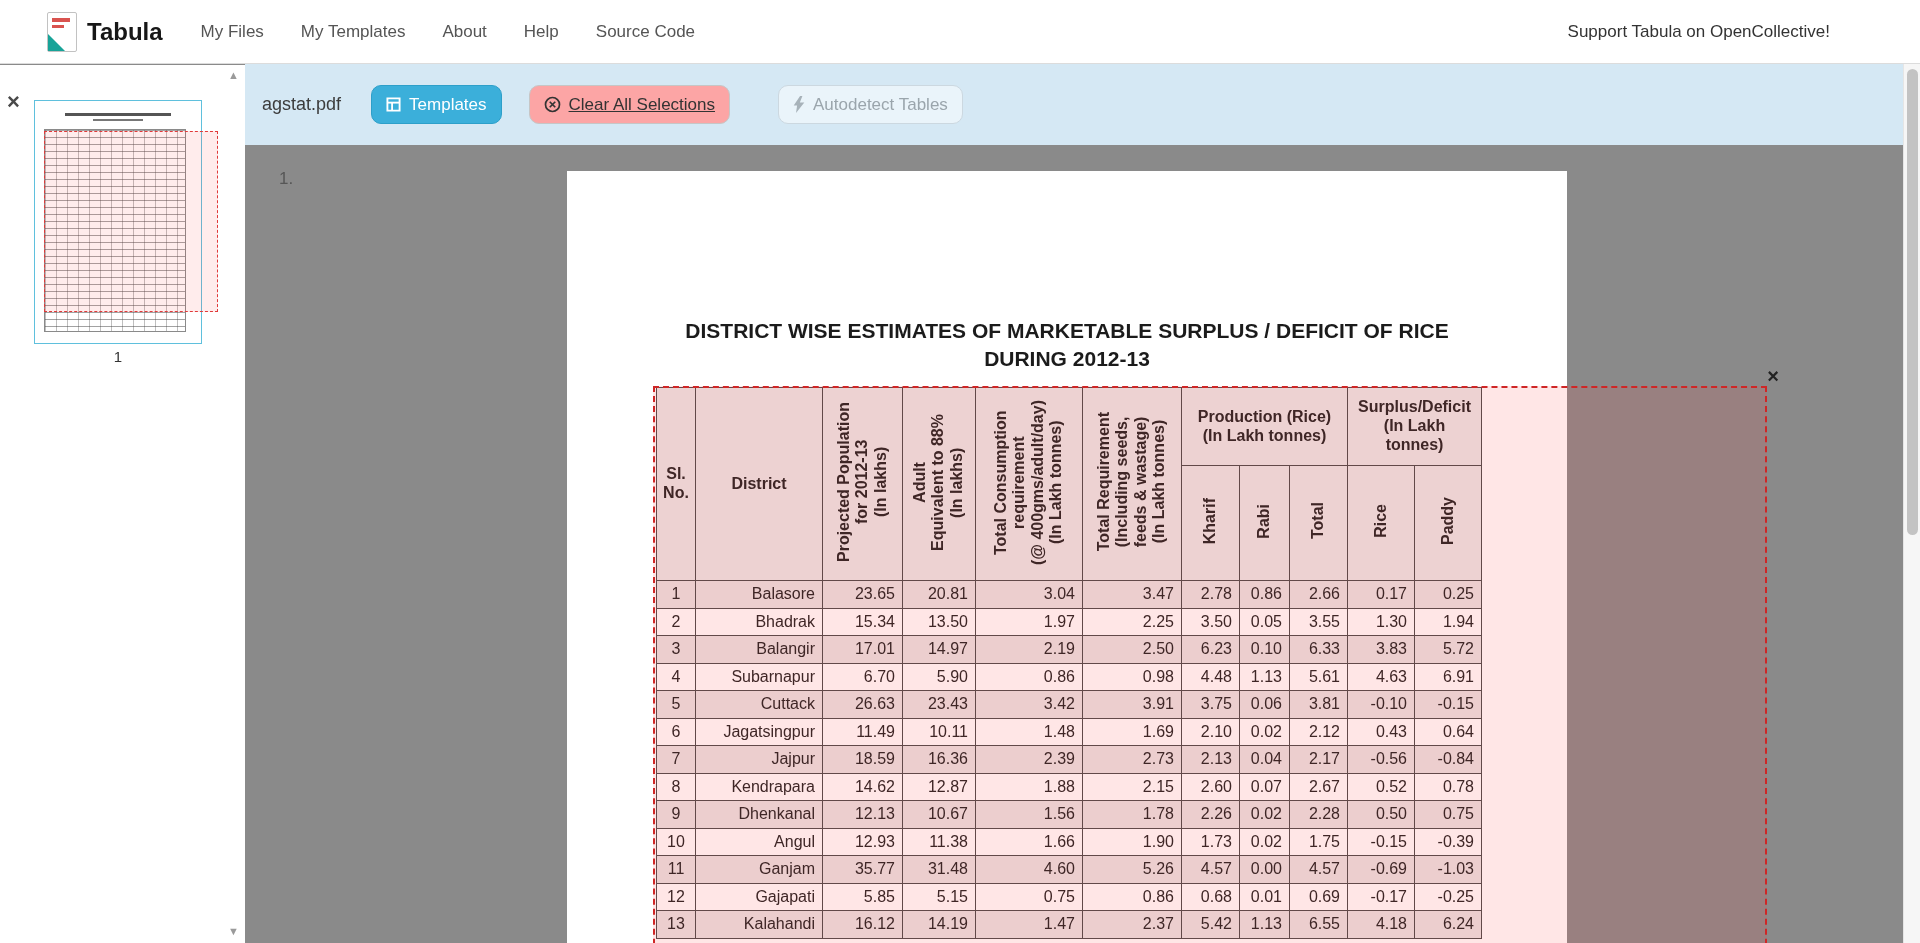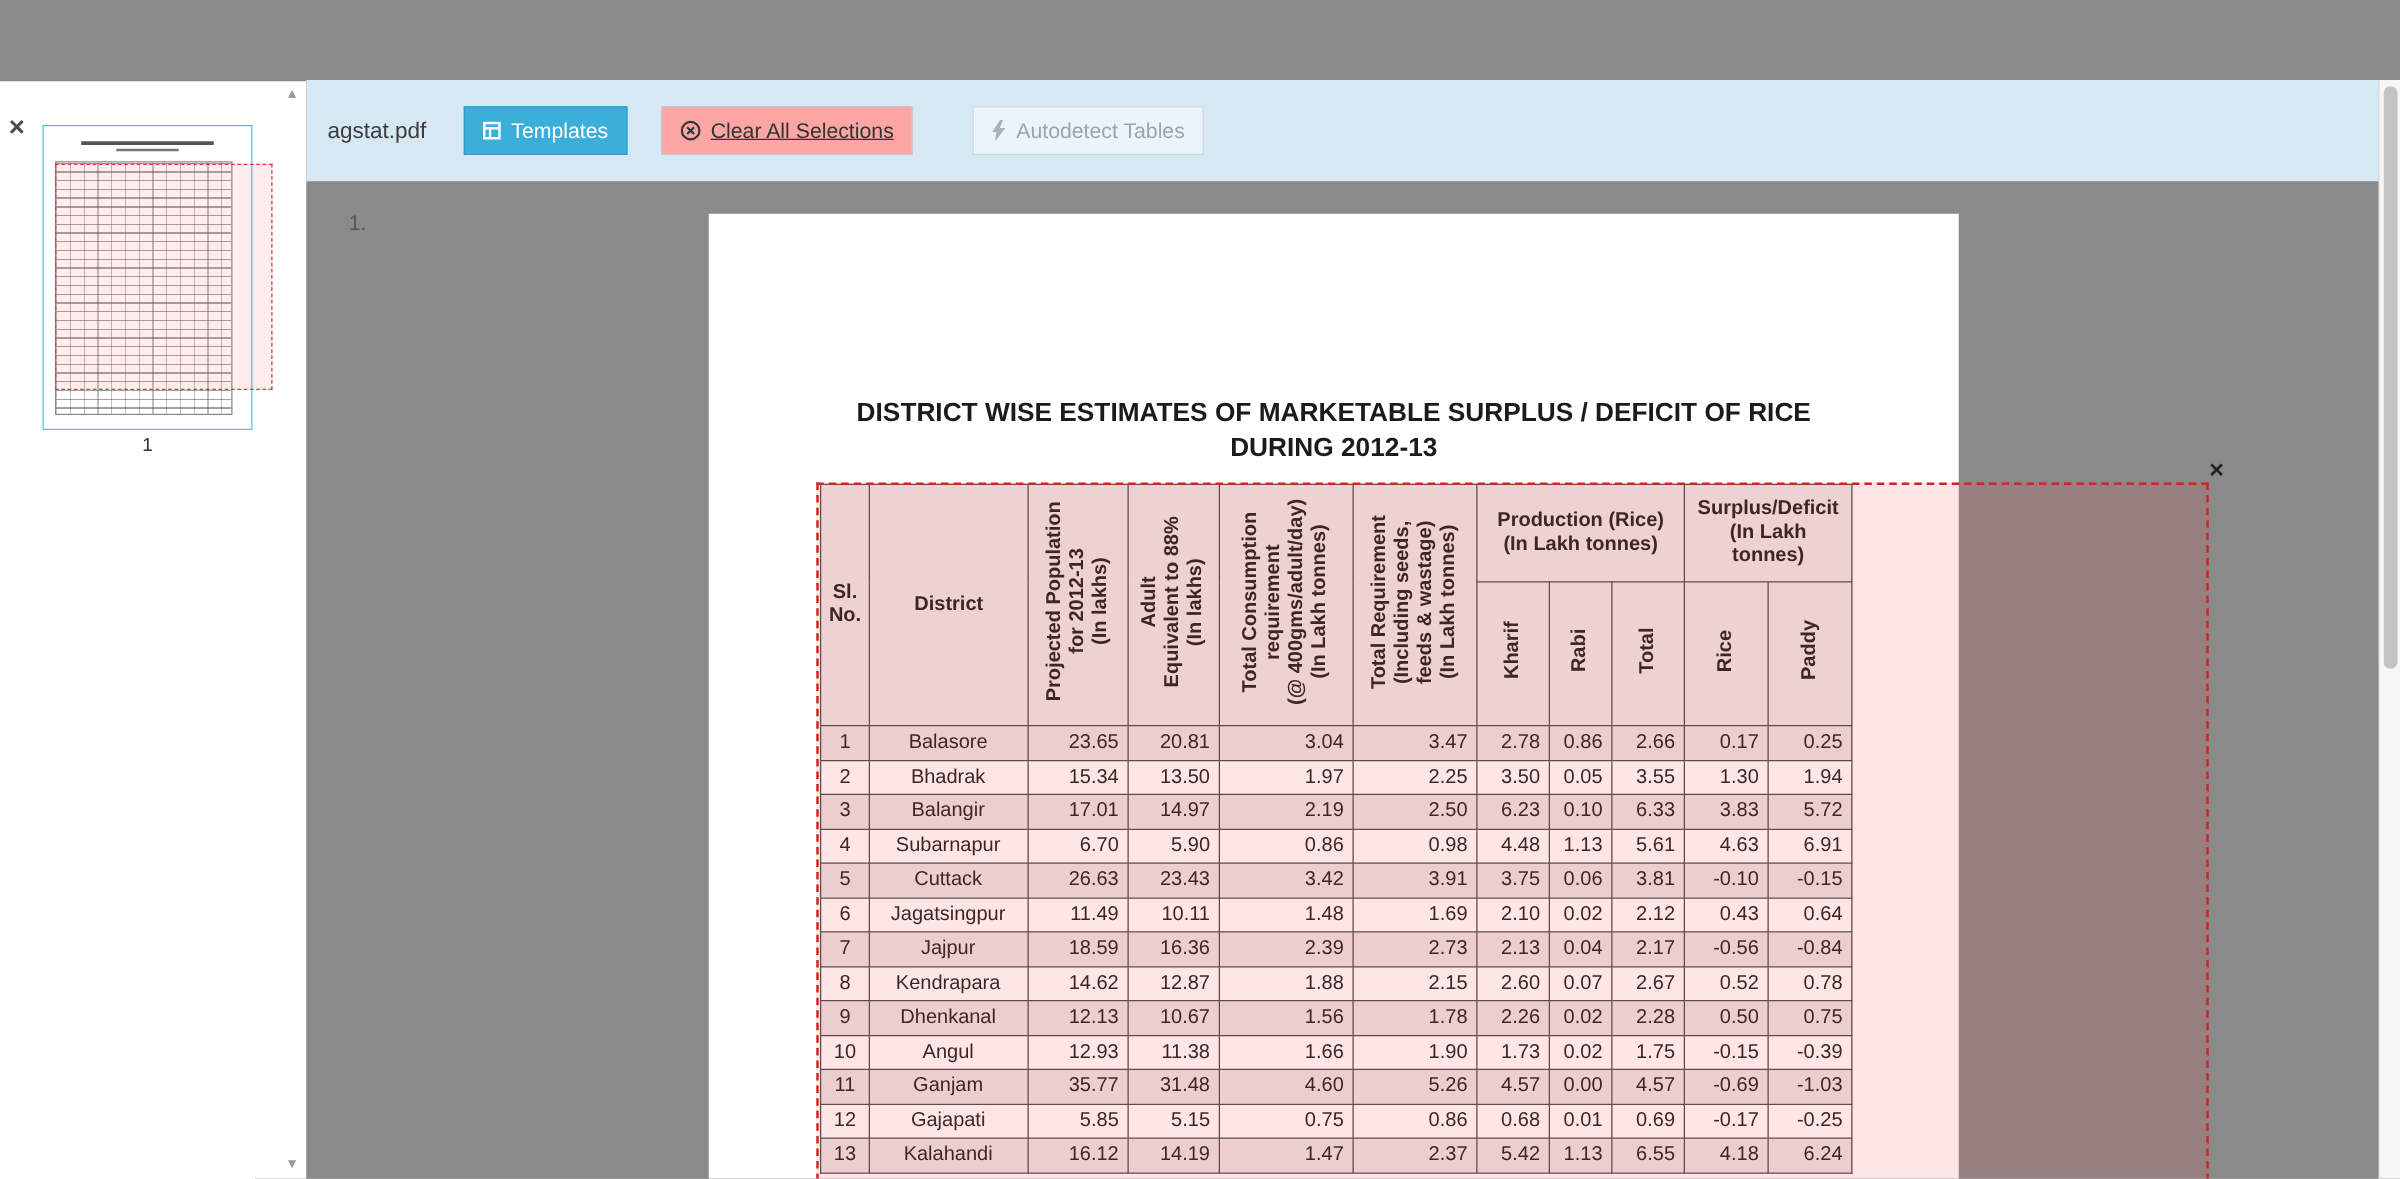--- a/index.html
+++ b/index.html
@@ -19,21 +19,21 @@
   .brand { font-size:24px; font-weight:bold; color:#171717; }
   .nav-links { display:flex; gap:37px; margin-left:38px; }
   .nav-link { font-size:17px; color:#555; cursor:pointer; text-decoration:none; }
   .support { margin-left:auto; margin-right:90px; font-size:17px; color:#333; cursor:pointer; }
 
   
   .toolbar { position:absolute; left:245px; top:64px; right:17px; height:81px; background:#d5e8f4;
              display:flex; align-items:center; z-index:30; }
   .filename { margin-left:17px; font-size:18px; color:#3c3c3c; }
   .btn { height:39px; display:inline-flex; align-items:center; gap:8px; padding:0 14px;
-         border-radius:0; font-size:17px; cursor:pointer; border:1px solid transparent; white-space:nowrap; }
+         border-radius:10px; font-size:17px; cursor:pointer; border:1px solid transparent; white-space:nowrap; }
   .btn svg { display:block; }
   .btn-templates { margin-left:30px; background:#3bafda; border-color:#2d9fc9; color:#fff; }
   .btn-clear { margin-left:27px; background:#fca5a5; border-color:#c6c6c6; color:#333;text-decoration:underline; }
   .btn-auto { margin-left:48px; background:rgba(255,255,255,0.5); border-color:#ccd8e0; color:#9aa5ac; cursor:default; }
   .btn-export { margin-left:auto; margin-right:45px; background:#4cae4c; border-color:#419941; color:#fff; font-weight:bold; }
 
   
   .sidebar { position:absolute; left:0; top:65px; width:245px; bottom:0; background:#fff; z-index:20; }
   .sb-close { position:absolute; left:7px; top:26px; font-size:22px; font-weight:bold; color:#4a4a4a;
               line-height:1; cursor:pointer; }
@@ -60,21 +60,21 @@
 
   .pdf-table { position:absolute; left:89px; top:216px; width:825px; border-collapse:collapse;
                table-layout:fixed; font-size:16px; color:#222; }
   .pdf-table th, .pdf-table td { border:1px solid #4a4a4a; vertical-align:middle; }
   .pdf-table thead th { background:#ebe8e8; font-weight:bold; text-align:center; padding:2px; }
   .thead-r1 { height:78px; }
   .thead-r2 { height:115px; }
   .pdf-table tbody td { height:27.5px; background:#fff; padding:0 7px 0 4px; }
   .pdf-table tbody tr:nth-child(odd) td { background:#e9e4e4; }
   .c-sl   { text-align:center; padding:0 2px !important; }
-  .c-dist { text-align:center; padding-left:6px !important; }
+  .c-dist { text-align:right; padding-left:6px !important; }
   .c-num  { text-align:right; }
   .pre { white-space:pre-line; line-height:1.18; }
   .rot { writing-mode:vertical-rl; transform:rotate(180deg); display:inline-block;
          white-space:pre-line; line-height:1.15; }
 
   
   .selection { position:absolute; left:408px; top:247px; width:1114px; height:780px;
                border:2px dashed #cf2626; background:rgba(255,64,64,0.135); z-index:10; cursor:move; }
   .sel-close { position:absolute; top:-22px; right:-14px; font-size:20px; font-weight:bold;
                color:#222; cursor:pointer; line-height:1; }
@@ -83,20 +83,37 @@
   .scrollbar { position:absolute; right:0; top:64px; width:17px; bottom:0; background:#f6f6f6;
                border-left:1px solid #e5e5e5; z-index:35; }
   .scroll-thumb { position:absolute; left:3px; top:5px; width:11px; height:466px; background:#c3c3c3;
                   border-radius:6px; cursor:pointer; }
 </style>
 </head>
 <body>
 
 <div class="app">
 
+  <div class="navbar">
+    <div class="logo">
+      <div class="logo-page"></div>
+      <div class="logo-line1"></div>
+      <div class="logo-line2"></div>
+      <div class="logo-fold"></div>
+    </div>
+    <div class="brand">Tabula</div>
+    <div class="nav-links">
+      <a class="nav-link">My Files</a>
+      <a class="nav-link">My Templates</a>
+      <a class="nav-link">About</a>
+      <a class="nav-link">Help</a>
+      <a class="nav-link">Source Code</a>
+    </div>
+    <a class="support">Support Tabula on OpenCollective!</a>
+  </div>
 
   <div class="toolbar">
     <div class="filename">agstat.pdf</div>
 
     <button class="btn btn-templates">
       <span>
         <svg width="15" height="15" viewBox="0 0 16 16">
             <path d="M1.5 1.5h13v13h-13z" fill="none" stroke="#fff" stroke-width="2"></path>
             <path d="M1.5 6h13" stroke="#fff" stroke-width="2"></path>
             <path d="M6.5 6v8.5" stroke="#fff" stroke-width="2"></path>

